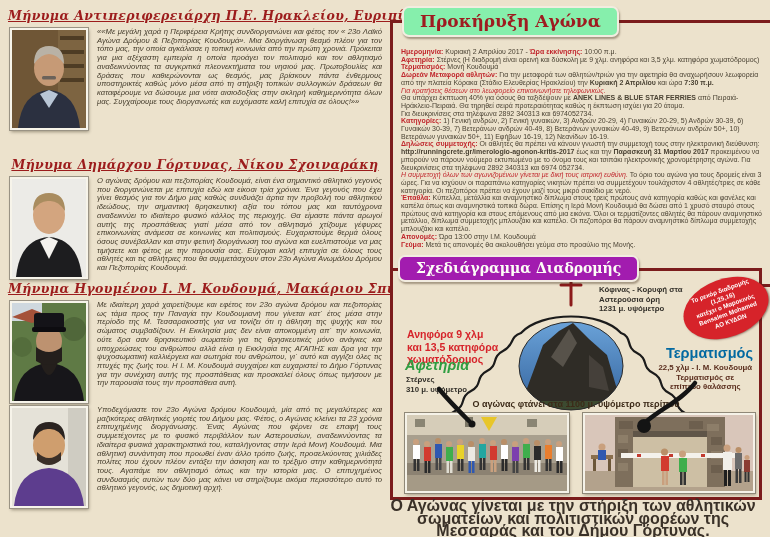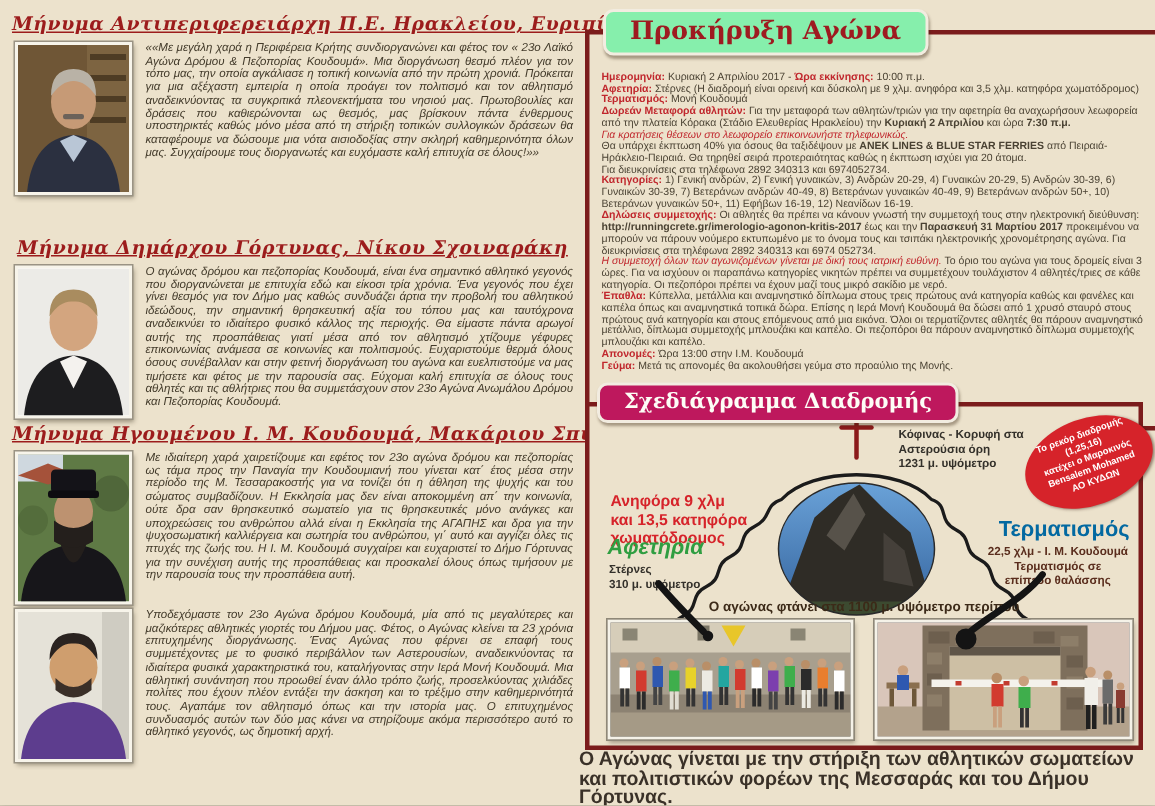--- a/index.html
+++ b/index.html
@@ -18,21 +18,21 @@
   .mbody{flex:1;margin-left:9px;font-size:7.7px;line-height:8.7px;color:#423a2a;
          text-align:justify;}
   
   .rbox{position:absolute;left:390px;width:366px;border:3px solid #7b1c1c;background:#ece2cc;}
   .box1{top:20px;height:232px;padding:25px 8px 4px 8px;box-sizing:content-box;}
   .box2{top:268px;height:226px;padding:0;}
   .badge{position:absolute;z-index:5;font-family:"DejaVu Serif", serif;font-weight:bold;
          border:2px solid #f2ece0;border-radius:7px;padding:3px 16px 4px 16px;
          box-shadow:1px 2px 2px rgba(60,40,20,.4);white-space:nowrap;}
   .badge1{left:402px;top:6px;background:#86efac;color:#9e1b20;font-size:17px;}
-  .badge2{left:398px;top:255px;background:#be185d;color:#fdfdf6;font-size:14px;}
+  .badge2{left:398px;top:255px;background:#a21caf;color:#fdfdf6;font-size:14px;}
   .ann-line{font-size:7px;line-height:7.7px;color:#4a4233;}
   .seg-t{}
   .seg-b{font-weight:bold;}
   .seg-label{color:#c0272d;font-weight:bold;}
   .seg-ri{color:#c0272d;font-style:italic;}
   
   .diagram{position:absolute;left:0;top:0;width:366px;height:226px;}
   .uphill-note{position:absolute;left:14px;top:28px;color:#d6232a;font-weight:bold;
                font-size:10.5px;line-height:12.5px;white-space:pre-line;margin-top:29px;}
   .peak-label{position:absolute;left:206px;top:14px;width:120px;color:#33302a;font-weight:bold;
@@ -50,22 +50,22 @@
   .midpoint{position:absolute;left:0;top:128px;width:100%;text-align:center;color:#3c2a18;
             font-weight:bold;font-size:9px;}
   .rphoto{position:absolute;top:142px;height:76px;background:#888;border:2px solid #f5f2e8;
           outline:1px solid #8f8878;box-shadow:1px 2px 3px rgba(60,50,30,.4);}
   .rphoto svg{display:block;width:100%;height:100%;}
   .photo-start{left:12px;width:160px;}
   .photo-finish{left:190px;width:168px;}
   .terrain-svg,.pointer-svg{position:absolute;left:0;top:0;width:366px;height:226px;}
   .pointer-svg{z-index:6;pointer-events:none;}
   
-  .footer-note{position:absolute;left:386px;top:500px;width:374px;
-               color:#3a3128;font-weight:bold;font-size:13px;line-height:12.5px;}
+  .footer-note{position:absolute;left:386px;top:500px;width:374px;text-align:center;
+               color:#3a3128;font-weight:bold;font-size:16px;line-height:12.5px;}
 </style>
 </head>
 <body>
 
 <div class="page">
 
   <div class="msection" style="top:8px;">
     <div class="mtitle">Μήνυμα Αντιπεριφερειάρχη Π.Ε. Ηρακλείου, Ευριπίδη Κουκιαδάκη</div>
     <div class="mrow">
       <div class="mphoto">

